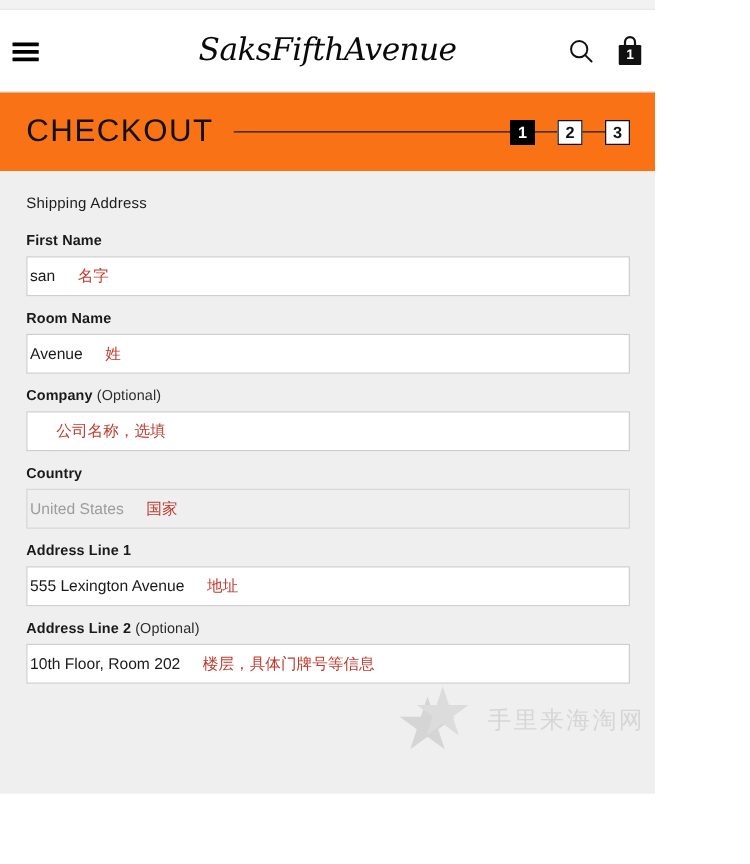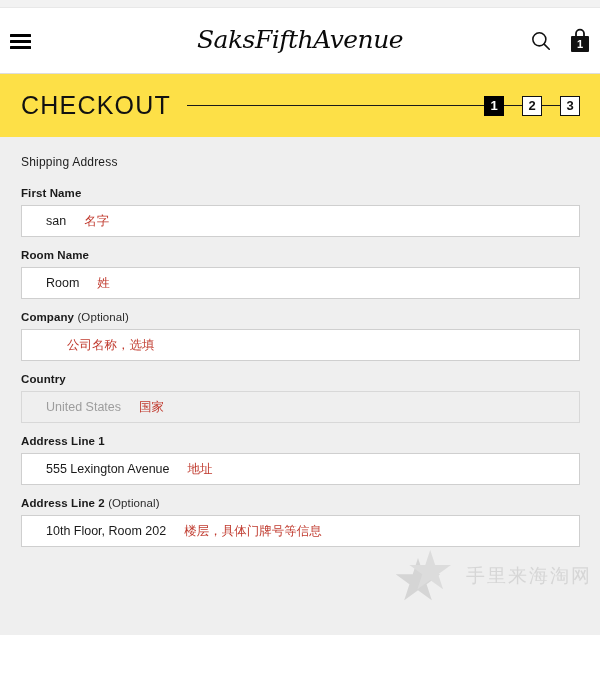--- a/index.html
+++ b/index.html
@@ -3,21 +3,21 @@
 <meta charset="utf-8">
 <style>
   * { box-sizing: border-box; }
   html, body {
     margin: 0; padding: 0;
     width: 600px; height: 691px;
     overflow: hidden;
     background: #ffffff;
     font-family: "Liberation Sans", "DejaVu Sans", sans-serif;
   }
-  .page { position: relative; width: 600px; height: 691px; background: #fff; overflow: hidden; }
+  .page { position: relative; width: 524px; height: 691px; background: #fff; overflow: hidden; }
 
   
   .top-strip { height: 8px; background: #f2f2f2; border-bottom: 1px solid #e8e8e8; }
 
   
   .header {
     position: relative;
     height: 66px;
     background: #ffffff;
     border-bottom: 1px solid #dddddd;
@@ -46,21 +46,21 @@
   }
 
   .head-icons { position: absolute; right: 8px; top: 20px; display: flex; align-items: center; gap: 16px; }
   .search-icon { width: 22px; height: 22px; cursor: pointer; display: block; }
   .bag-icon { width: 24px; height: 26px; cursor: pointer; display: block; position: relative; }
 
   
   .checkout-bar {
     position: relative;
     height: 63px;
-    background: #fde047;
+    background: #f97316;
     display: flex;
     align-items: center;
     padding: 0 20px 0 21px;
   }
   .checkout-title {
     font-size: 25px;
     font-weight: 300;
     letter-spacing: 1.2px;
     color: #111;
     white-space: nowrap;
@@ -101,21 +101,21 @@
     margin-bottom: 6px;
     letter-spacing: 0.1px;
   }
   .field-label .optional { font-weight: 400; color: #2b2b2b; }
   .input-box {
     height: 32px;
     background: #ffffff;
     border: 1px solid #cfcfcf;
     display: flex;
     align-items: center;
-    padding: 0 24px;
+    padding: 0 2px;
     font-size: 12.5px;
     color: #1a1a1a;
     cursor: text;
   }
   .input-box.disabled {
     background: transparent;
     border-color: #d8d8d8;
     color: #9d9d9d;
     cursor: default;
   }
@@ -207,21 +207,21 @@
         <div class="field">
           <div class="field-label"><span>First Name</span></div>
           <div class="input-box">
             <span class="input-val">san</span>
             <span class="annot">名字</span>
           </div>
         </div>
         <div class="field">
           <div class="field-label"><span>Room Name</span></div>
           <div class="input-box">
-            <span class="input-val">Room</span>
+            <span class="input-val">Avenue</span>
             <span class="annot">姓</span>
           </div>
         </div>
         <div class="field">
           <div class="field-label"><span>Company</span> <span class="optional">(Optional)</span></div>
           <div class="input-box">
             <span class="input-val"></span>
             <span class="annot indent">公司名称，选填</span>
           </div>
         </div>

